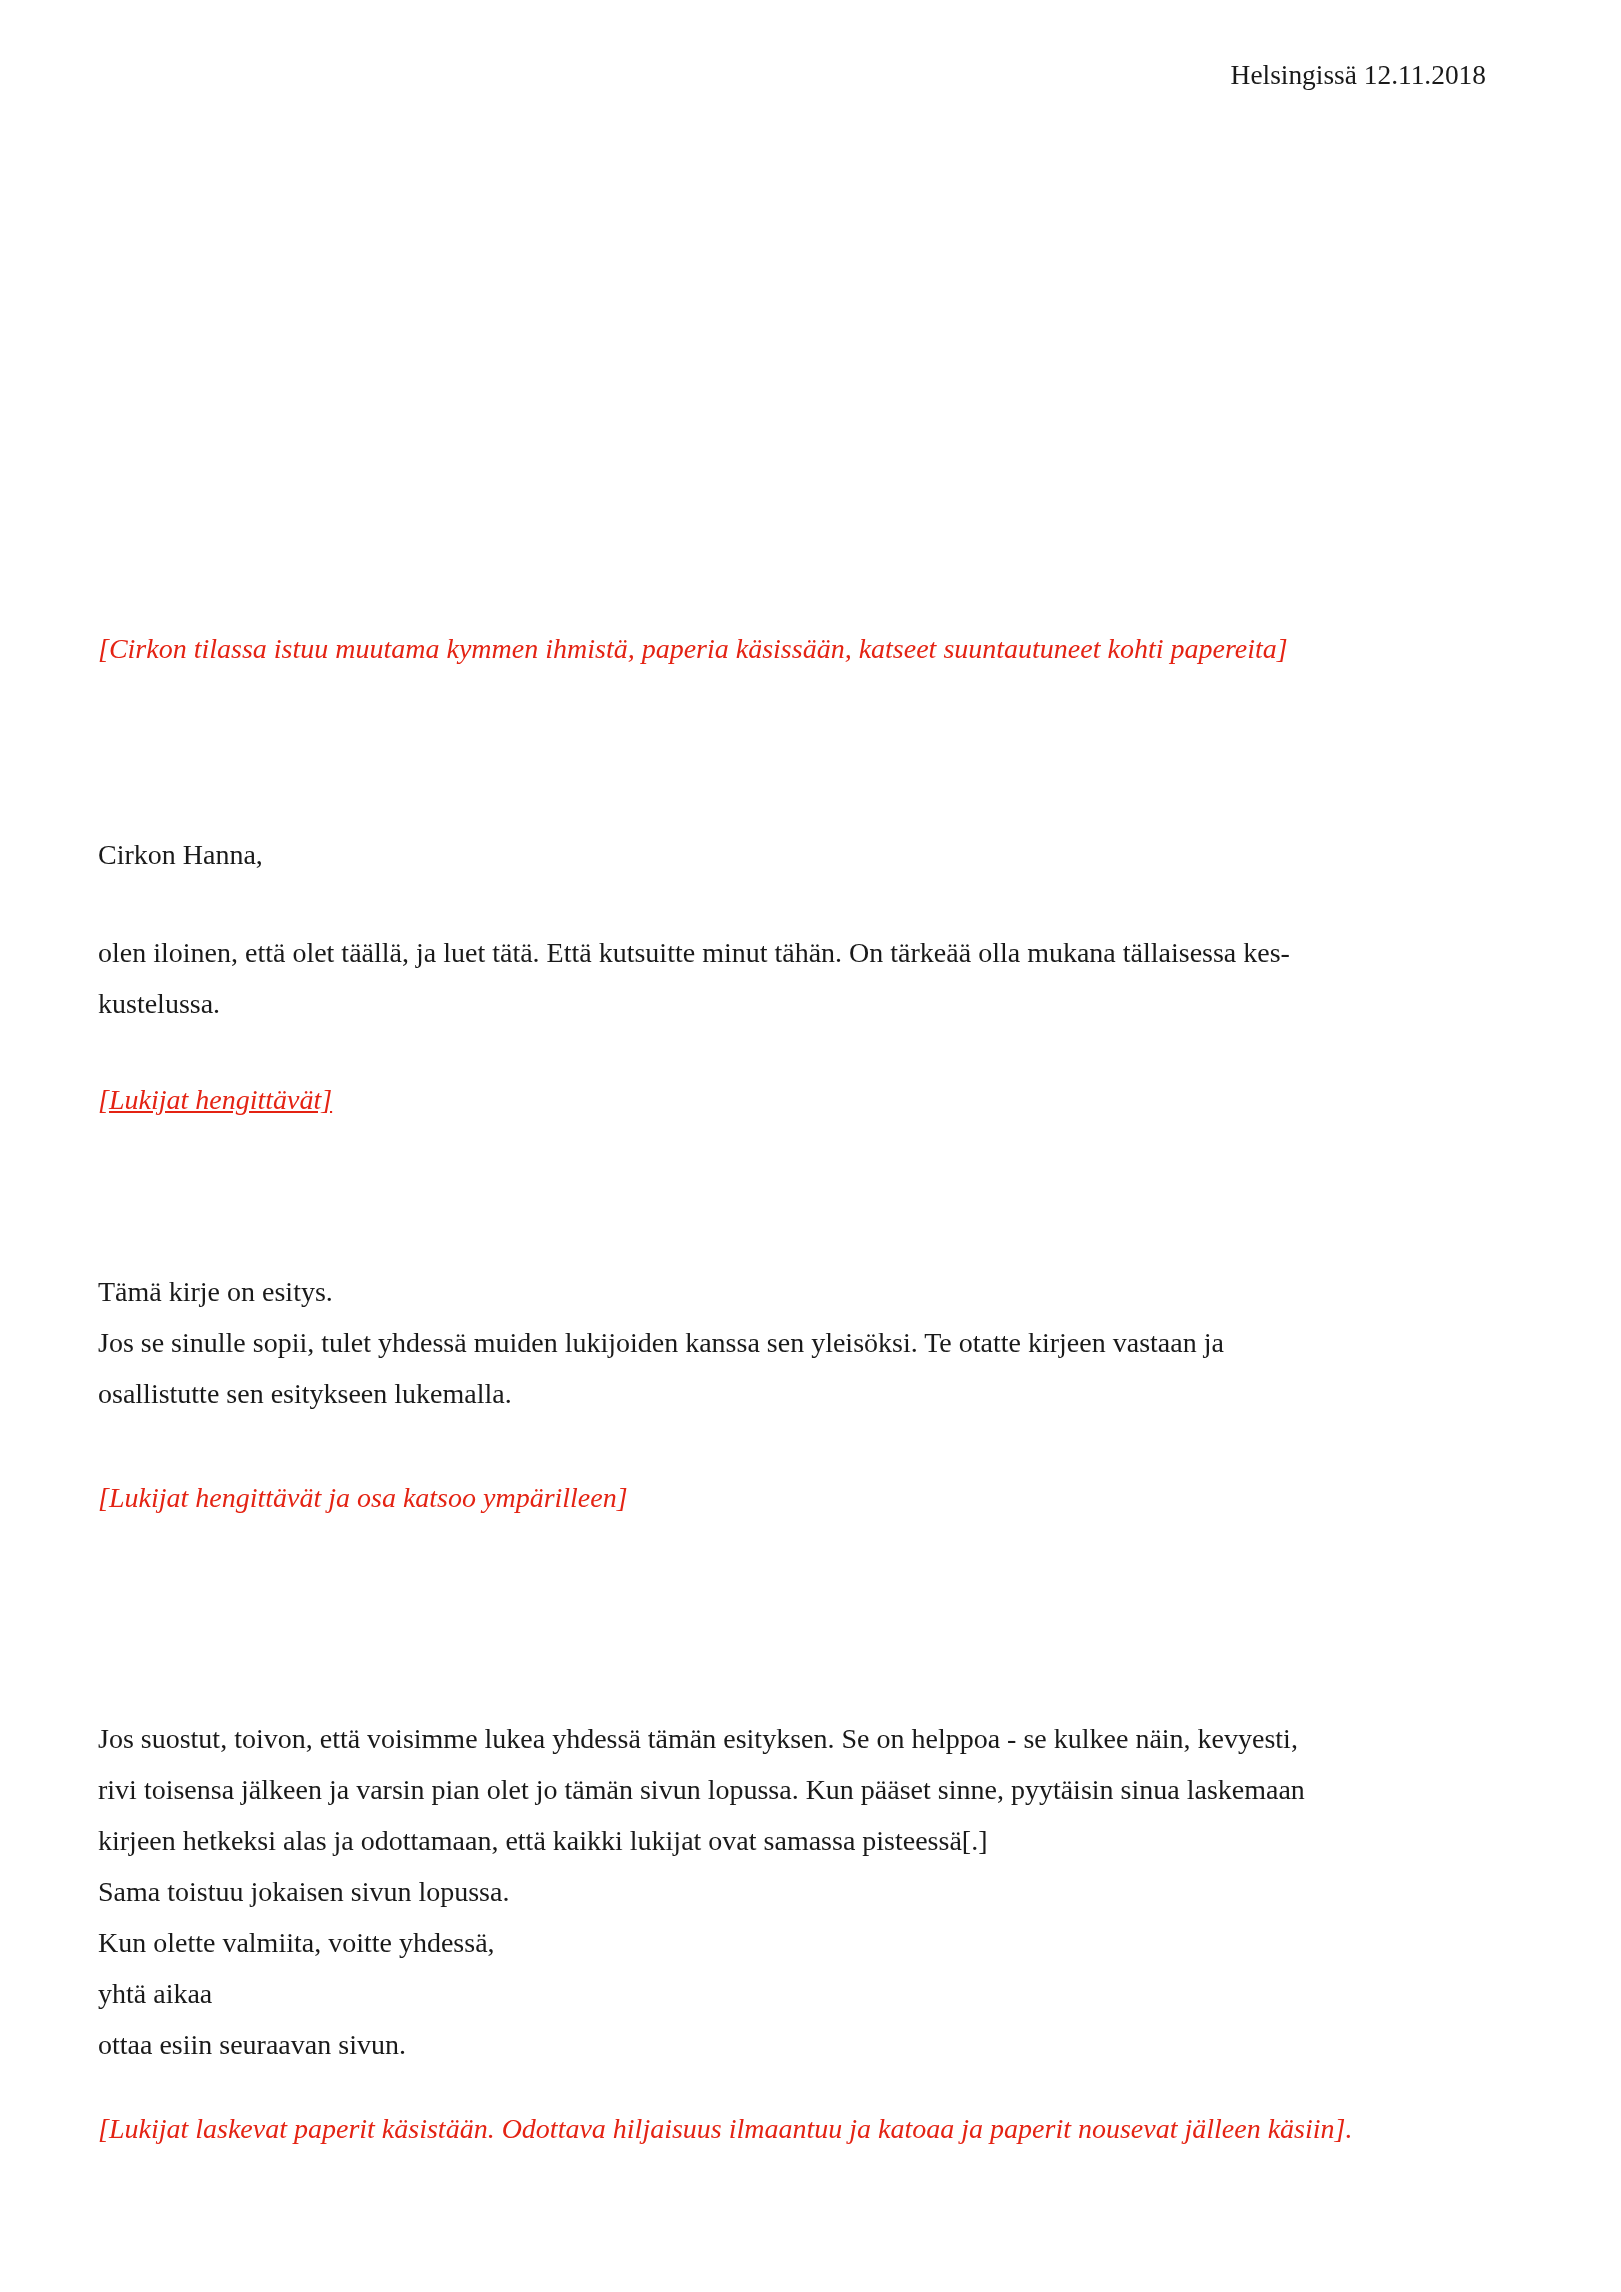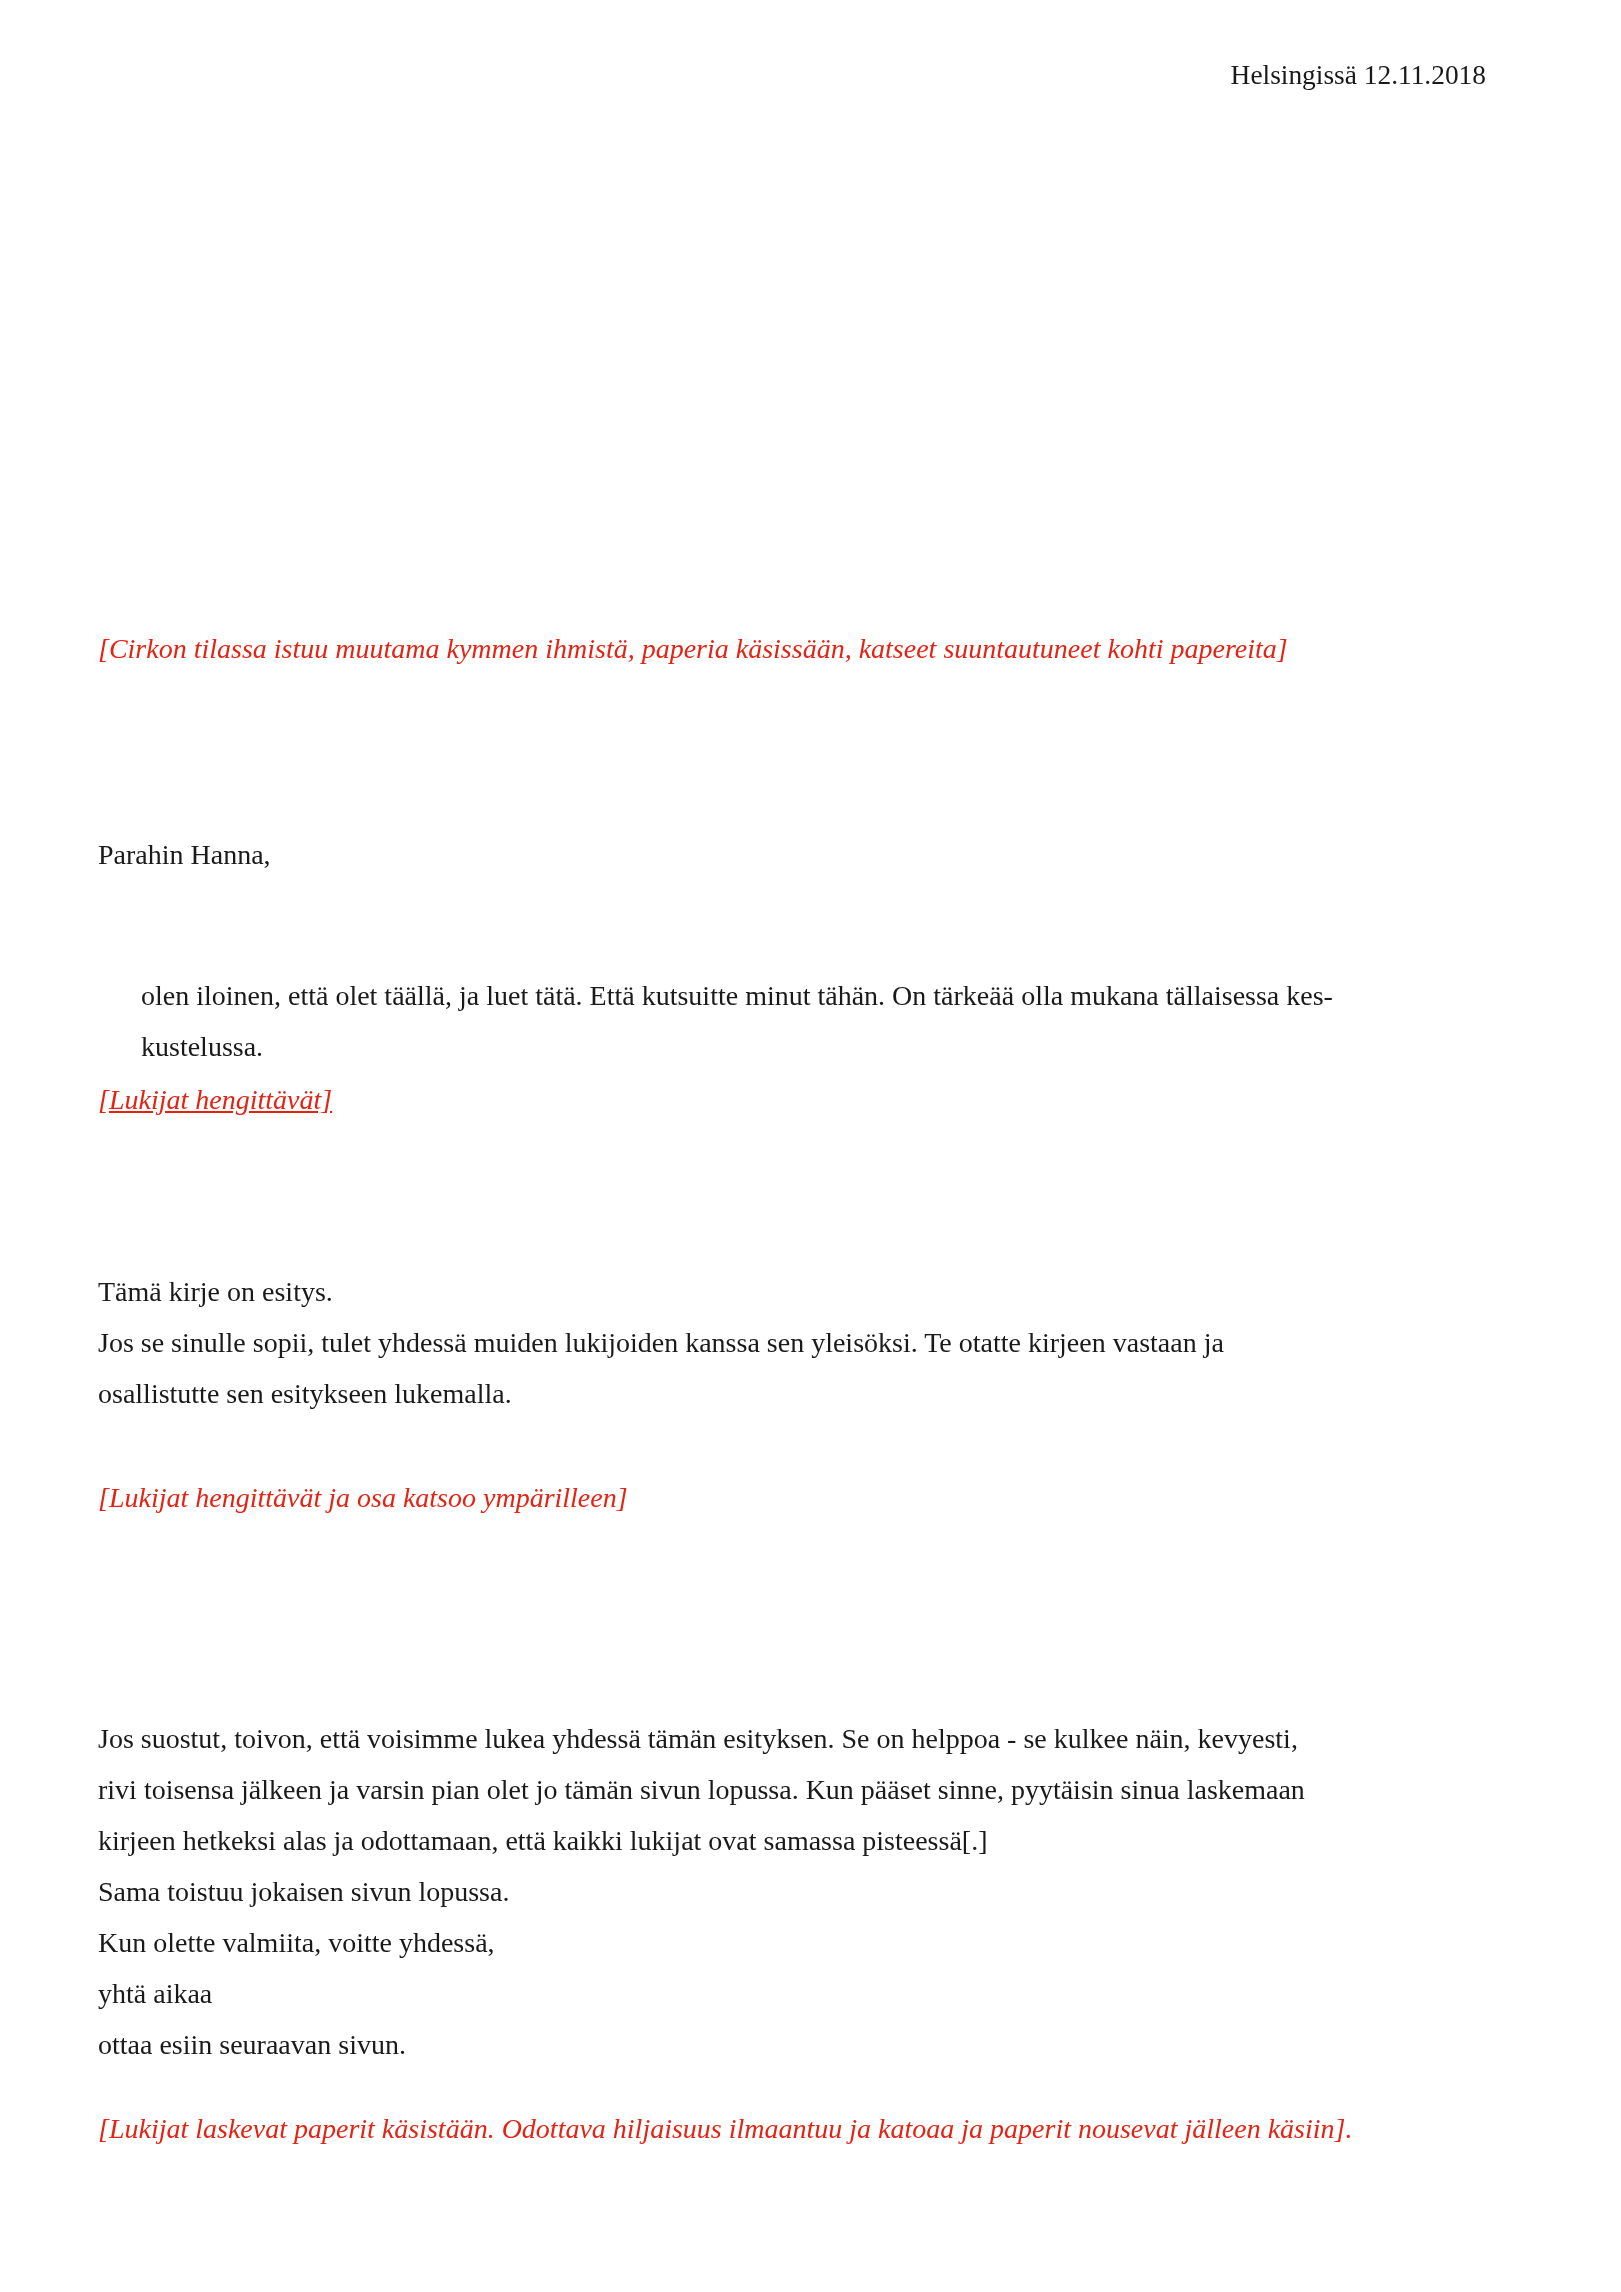--- a/index.html
+++ b/index.html
@@ -42,23 +42,23 @@
 </style>
 </head>
 <body>
 
 <div class="page" style="--stage-color: #e42313; --body-color: #1a1a1a; --page-bg: #ffffff;">
 
   <div class="block dateline">Helsingissä 12.11.2018</div>
 
   <div class="block stage" style="top: 623px;">[Cirkon tilassa istuu muutama kymmen ihmistä, paperia käsissään, katseet suuntautuneet kohti papereita]</div>
 
-  <div class="block" style="top: 829px;">Parahin Hanna,</div>
+  <div class="block" style="top: 829px;">Cirkon Hanna,</div>
 
-  <div class="block" style="top: 970px; margin-left: 43px;">olen iloinen, että olet täällä, ja luet tätä. Että kutsuitte minut tähän. On tärkeää olla mukana tällaisessa kes-
+  <div class="block" style="top: 927px;">olen iloinen, että olet täällä, ja luet tätä. Että kutsuitte minut tähän. On tärkeää olla mukana tällaisessa kes-
 kustelussa.</div>
 
   <div class="block stage" style="top: 1074px; text-decoration: underline;">[Lukijat hengittävät]</div>
 
   <div class="block" style="top: 1266px;">Tämä kirje on esitys.
 Jos se sinulle sopii, tulet yhdessä muiden lukijoiden kanssa sen yleisöksi. Te otatte kirjeen vastaan ja
 osallistutte sen esitykseen lukemalla.</div>
 
   <div class="block stage" style="top: 1472px;">[Lukijat hengittävät ja osa katsoo ympärilleen]</div>
 

